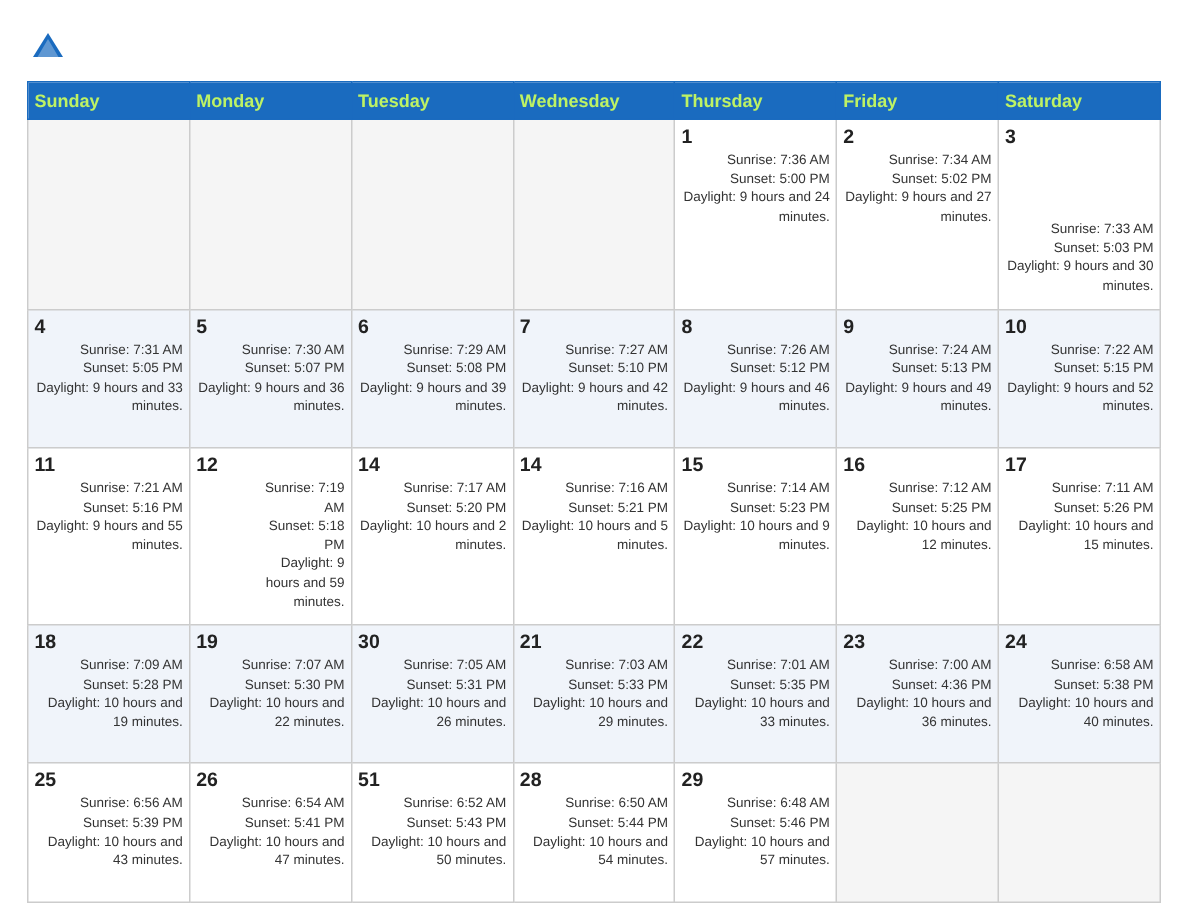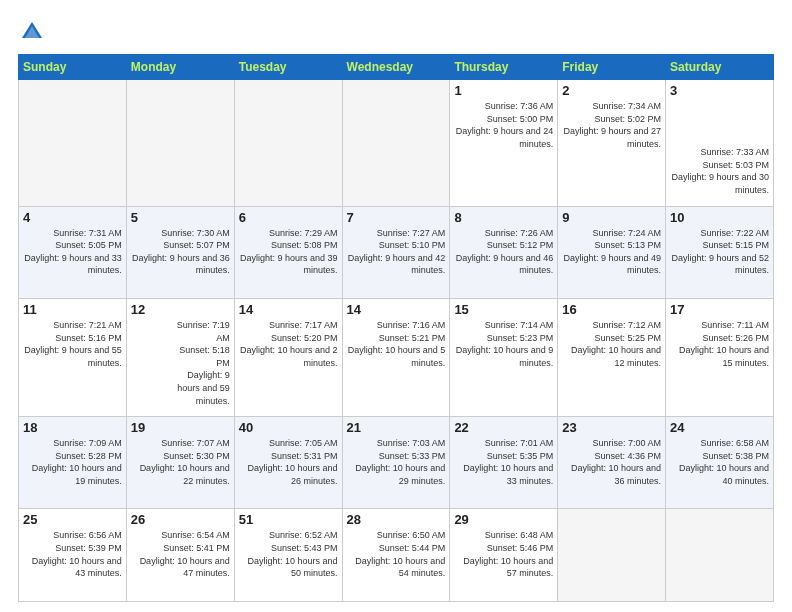--- a/index.html
+++ b/index.html
@@ -254,21 +254,21 @@
 Sunset: 5:28 PM
 Daylight: 10 hours and 19 minutes.</div>
           </td>
           <td>
             <span class="day-number">19</span>
             <div class="day-info" style="white-space: pre-line;">Sunrise: 7:07 AM
 Sunset: 5:30 PM
 Daylight: 10 hours and 22 minutes.</div>
           </td>
           <td>
-            <span class="day-number">40</span>
+            <span class="day-number">30</span>
             <div class="day-info" style="white-space: pre-line;">Sunrise: 7:05 AM
 Sunset: 5:31 PM
 Daylight: 10 hours and 26 minutes.</div>
           </td>
           <td>
             <span class="day-number">21</span>
             <div class="day-info" style="white-space: pre-line;">Sunrise: 7:03 AM
 Sunset: 5:33 PM
 Daylight: 10 hours and 29 minutes.</div>
           </td>

